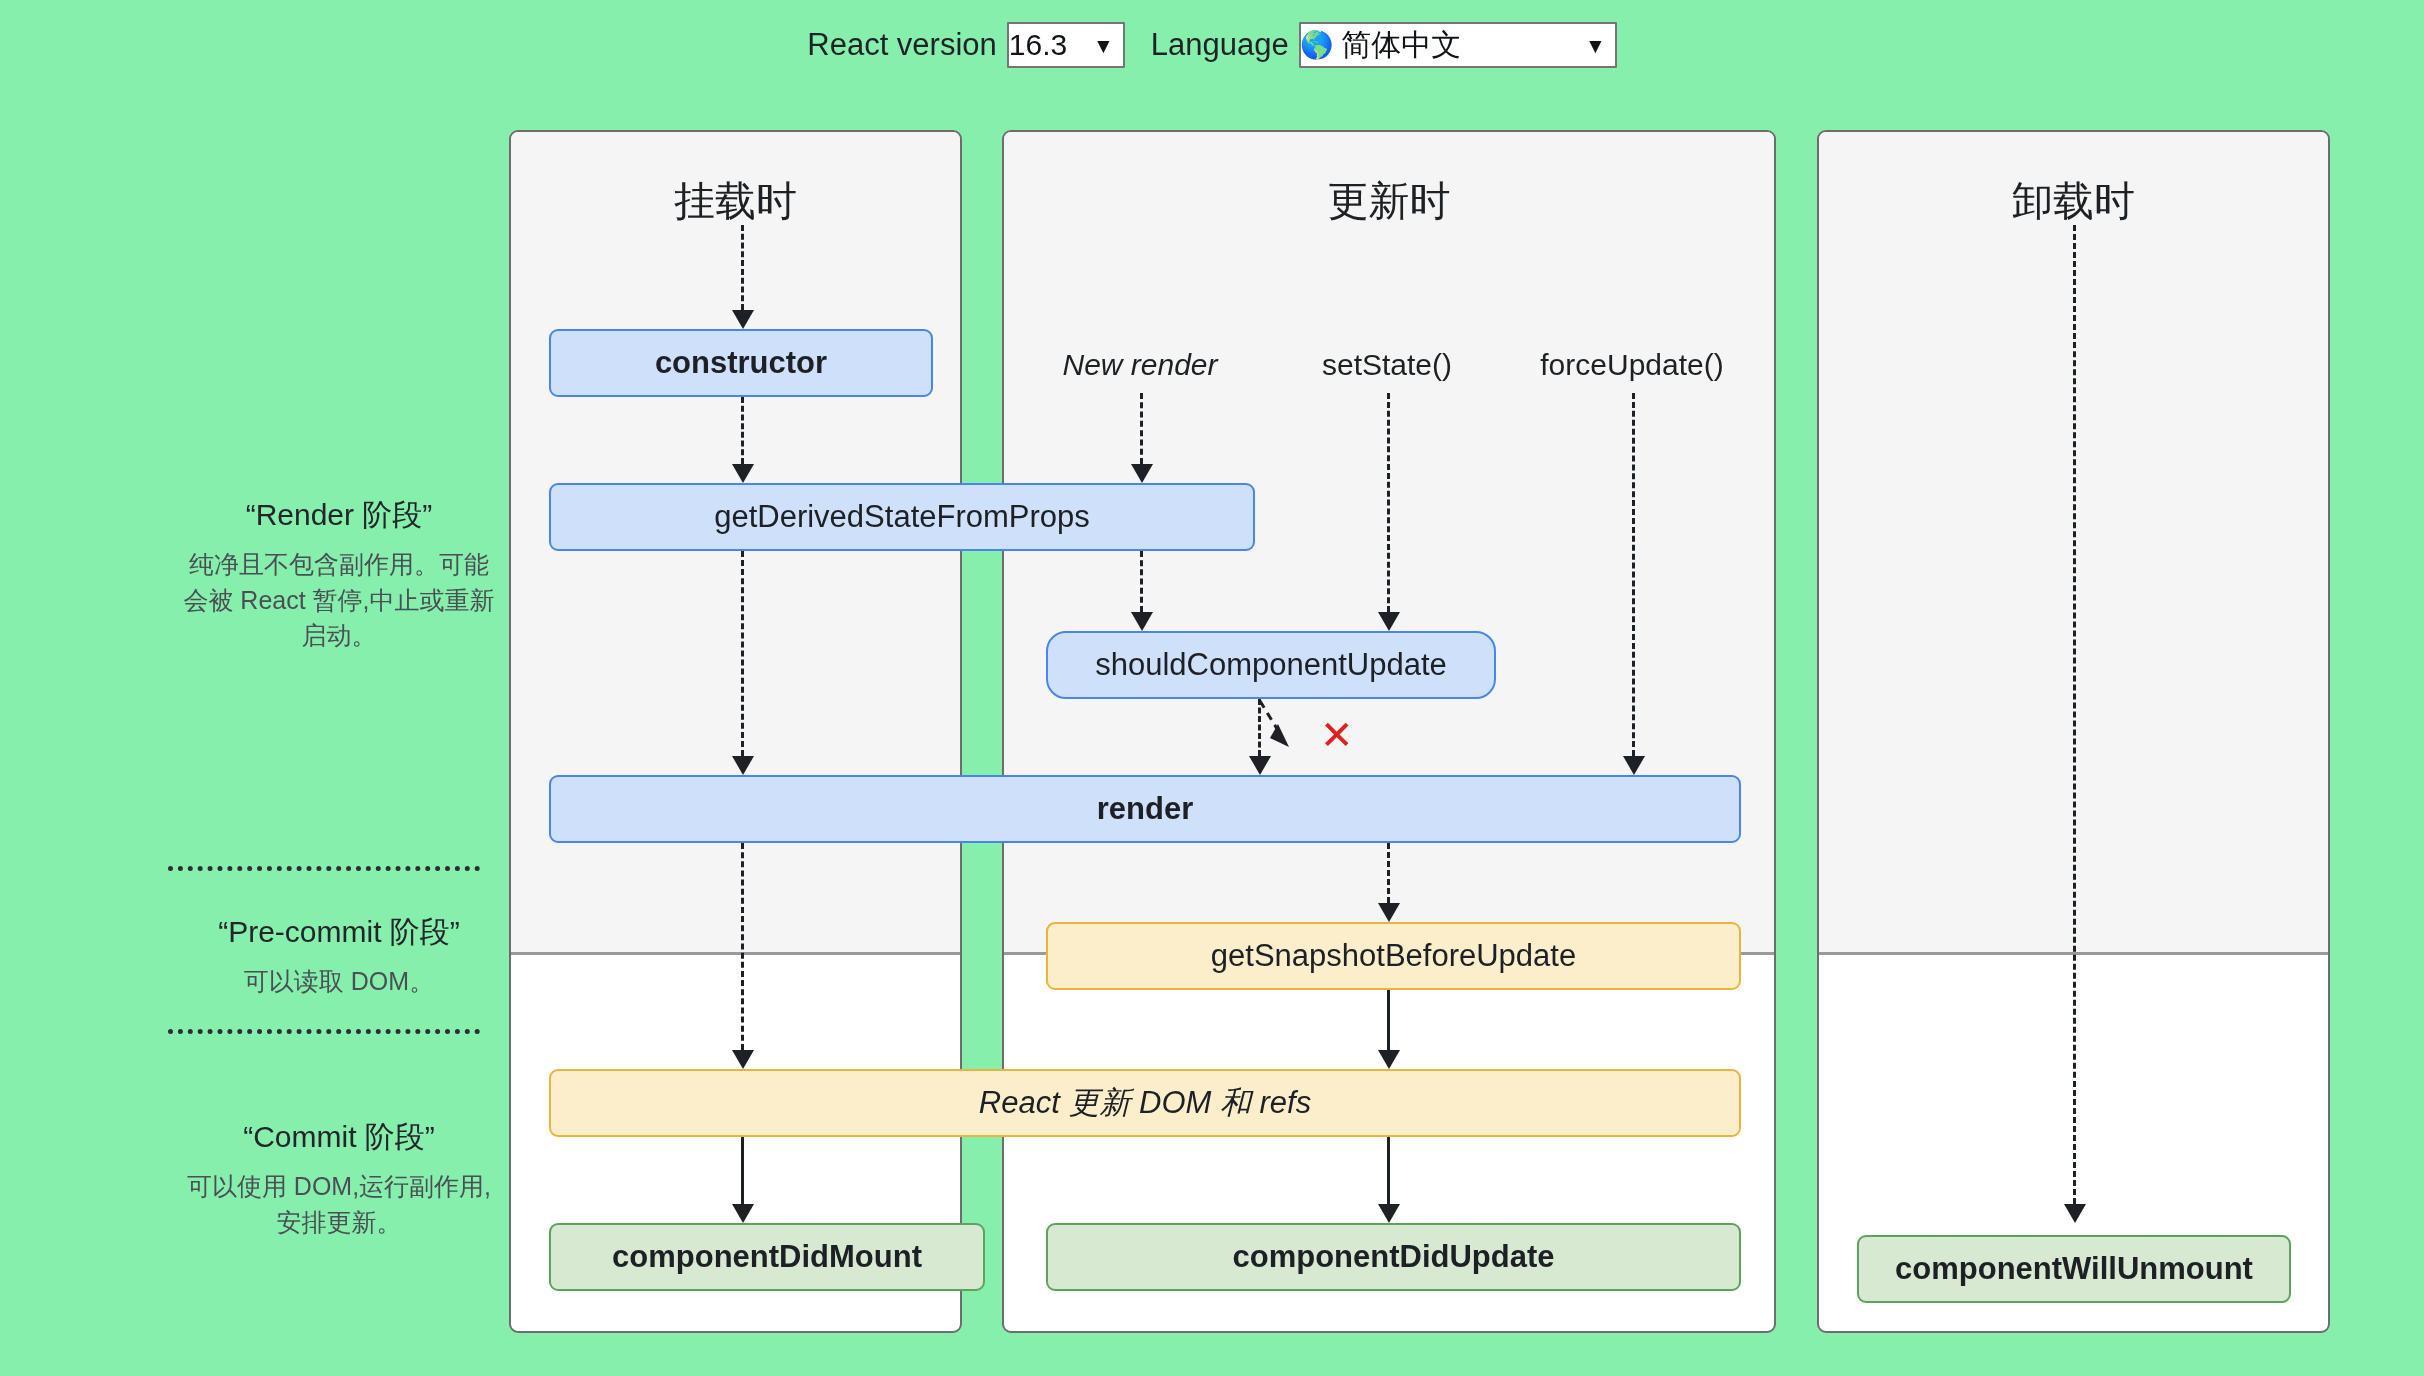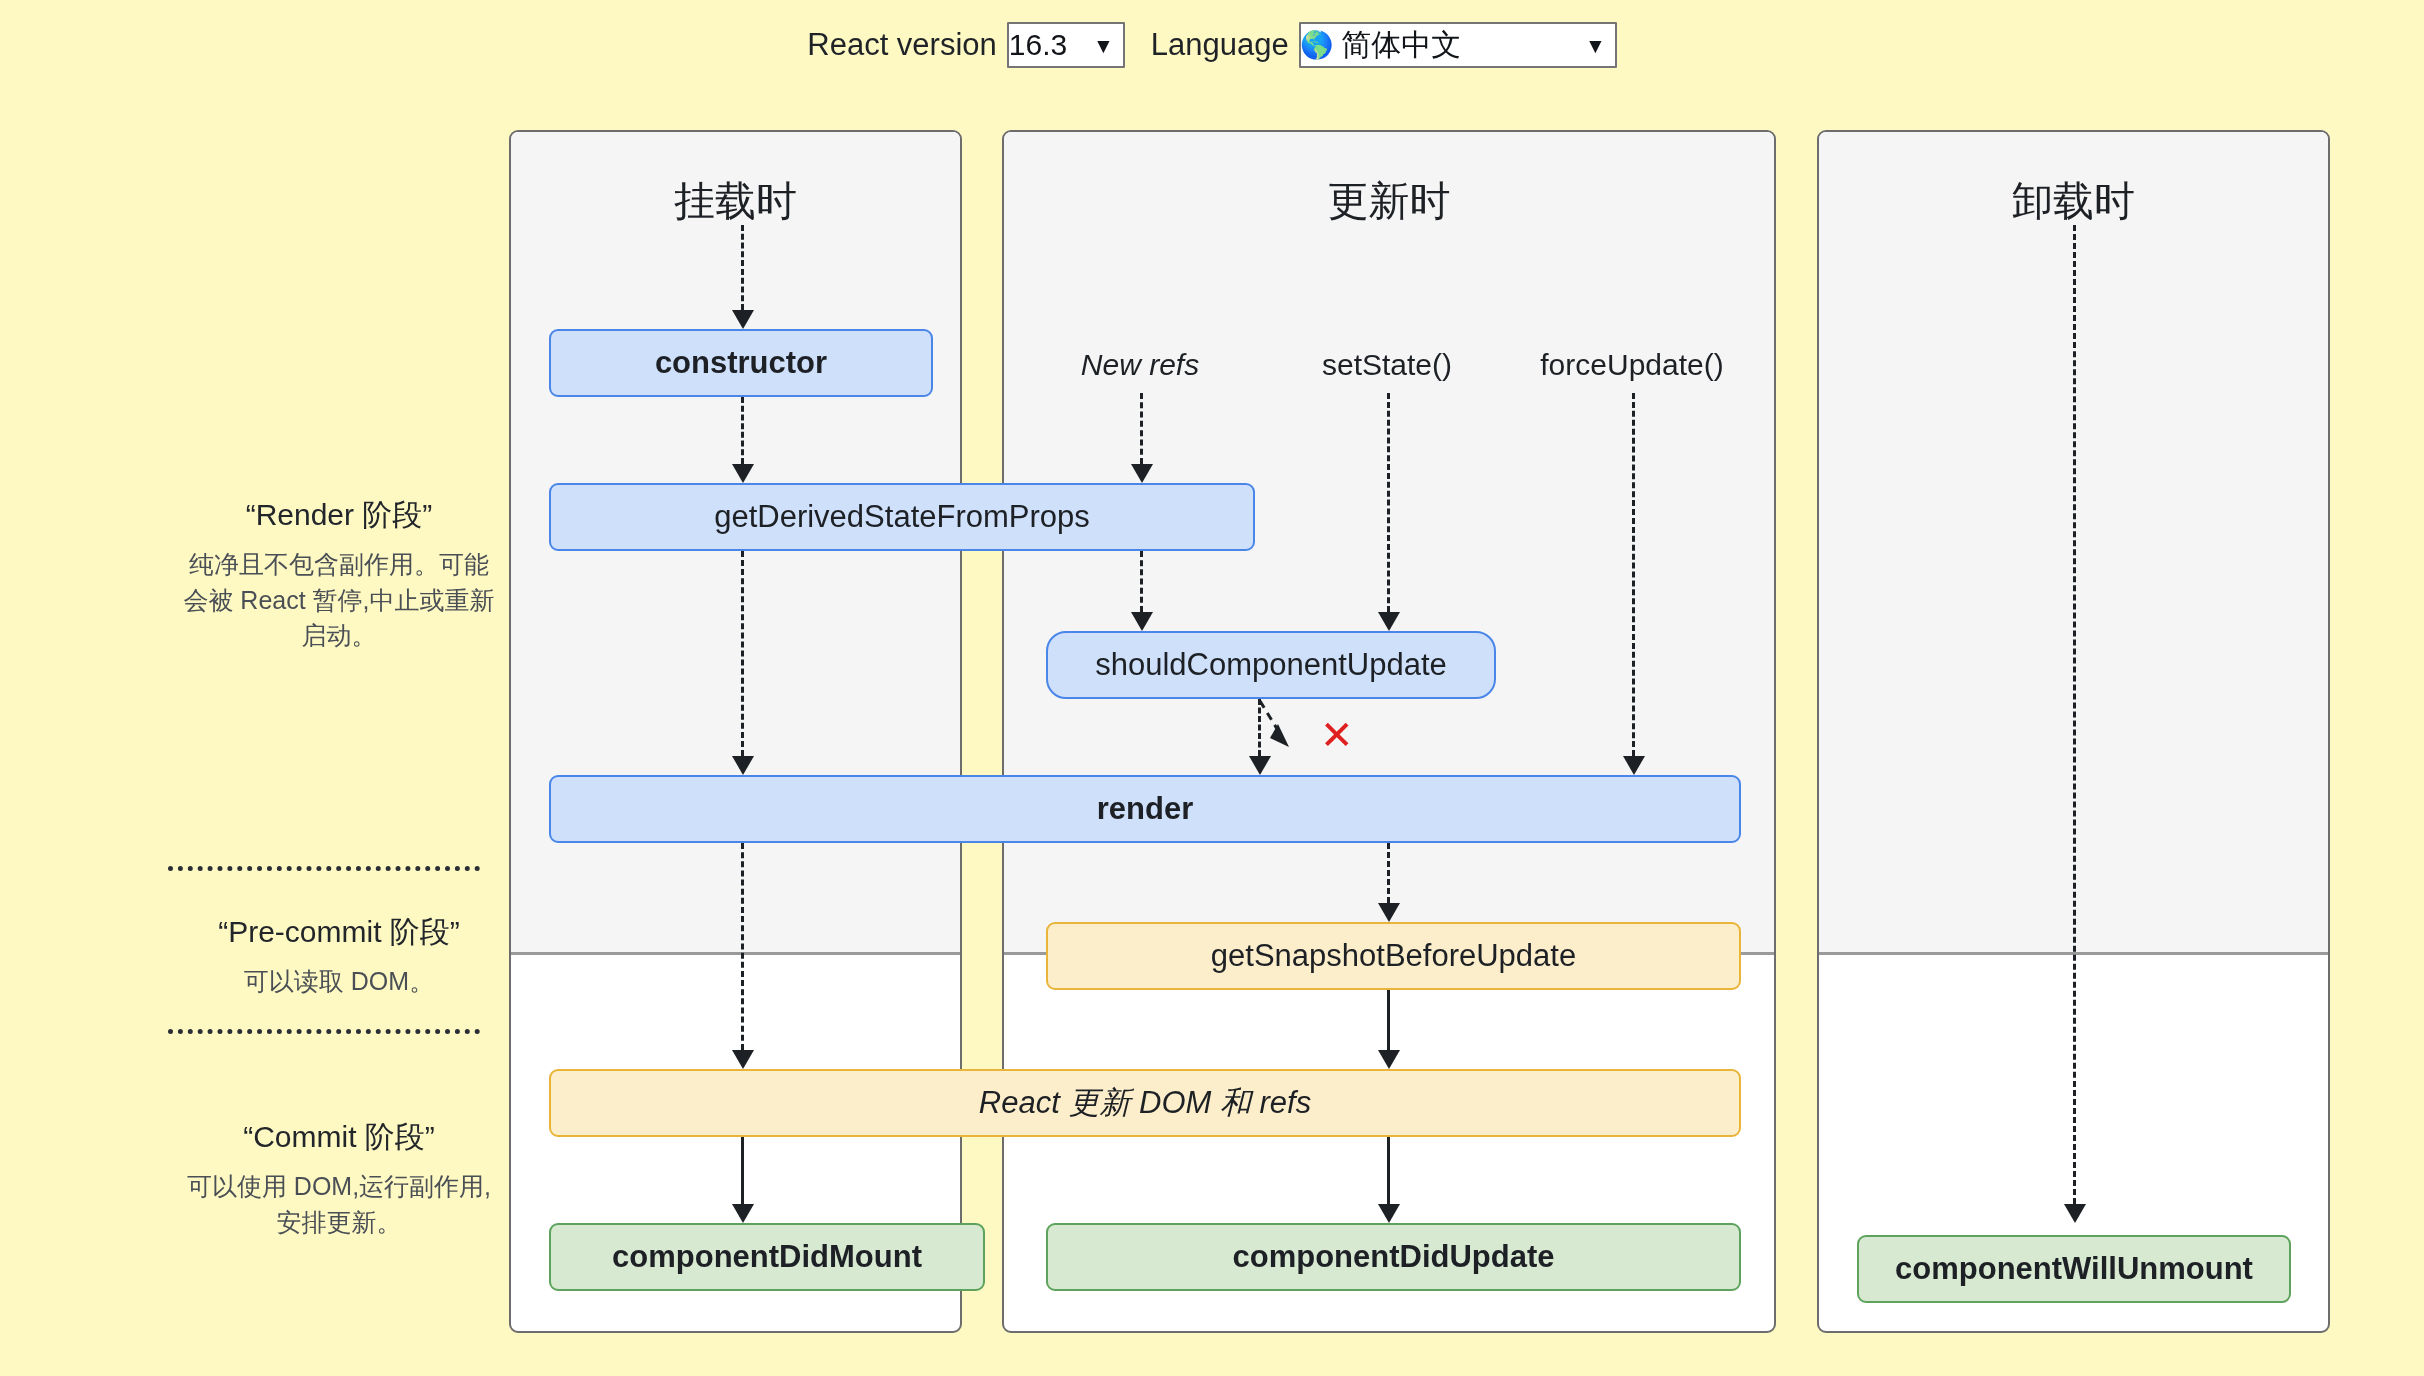--- a/index.html
+++ b/index.html
@@ -6,21 +6,21 @@
   html, body {
     margin: 0; padding: 0;
     background: #ffffff;
     font-family: "Liberation Sans", "DejaVu Sans", sans-serif;
   }
   #stage {
     position: relative;
     width: 2424px;
     height: 1376px;
     overflow: hidden;
-    background: #fef9c3;
+    background: #86efac;
   }
 
   
   #controls {
     position: absolute;
     left: 0; top: 22px;
     width: 2424px;
     display: flex;
     justify-content: center;
     align-items: center;
@@ -323,21 +323,21 @@
   <div class="conn solid" style="left:1387px; top:1137px; height:86px;">
     <div class="line" style="height:67px;"></div>
     <div class="head" style="bottom:0;"></div>
   </div>
 
   <div class="conn dashed" style="left:2073px; top:225px; height:998px;">
     <div class="line" style="height:979px;"></div>
     <div class="head" style="bottom:0;"></div>
   </div>
 
-  <div class="trigger italic" id="trig-newprops">New refs</div>
+  <div class="trigger italic" id="trig-newprops">New render</div>
   <div class="trigger" id="trig-setstate">setState()</div>
   <div class="trigger" id="trig-force">forceUpdate()</div>
 
   <div class="node blue bold" id="node-constructor">constructor</div>
 
   <div class="node blue" id="node-gdsfp">getDerivedStateFromProps</div>
 
   <div class="node blue" id="node-scu">shouldComponentUpdate</div>
 
   <div class="node blue bold" id="node-render">render</div>

